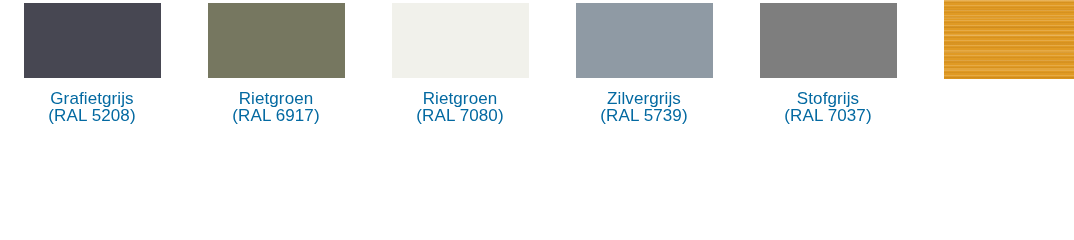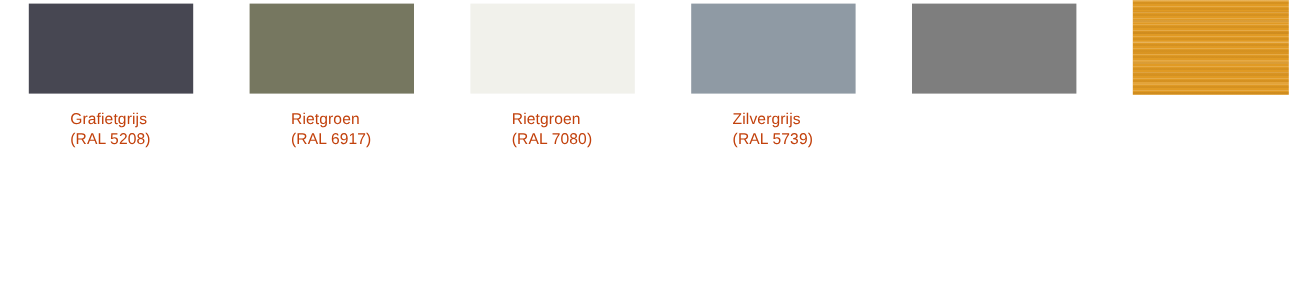--- a/index.html
+++ b/index.html
@@ -76,22 +76,23 @@
       rgba(0,0,0,0.00) 9px,
       rgba(150,90,10,0.09) 9px,
       rgba(150,90,10,0.09) 11px,
       rgba(0,0,0,0.00) 11px,
       rgba(0,0,0,0.00) 17px
     );
   }
 
   .swatch-caption {
     margin-top: 12px;
-    color: #c2410c;
-    font-size: 13px;
+    text-align: center;
+    color: #0369a1;
+    font-size: 17px;
     line-height: 17px;
     letter-spacing: 0.1px;
     white-space: nowrap;
   }
 
   .caption-name,
   .caption-code {
     display: block;
   }
   .caption-code:empty {
@@ -130,20 +131,24 @@
   <div class="swatch-item">
     <div class="swatch-chip" style="background:#8F9AA4;"></div>
     <div class="swatch-caption">
       <span class="caption-name">Zilvergrijs</span>
       <span class="caption-code">(RAL 5739)</span>
     </div>
   </div>
 
   <div class="swatch-item">
     <div class="swatch-chip" style="background:#7E7E7E;"></div>
+    <div class="swatch-caption">
+      <span class="caption-name">Stofgrijs</span>
+      <span class="caption-code">(RAL 7037)</span>
+    </div>
   </div>
 
   <div class="swatch-item">
     <div class="swatch-chip wood" style="background:#E09A24;">
       <div class="wood-grain"></div>
       <div class="wood-grain2"></div>
     </div>
   </div>
 
 </div>

